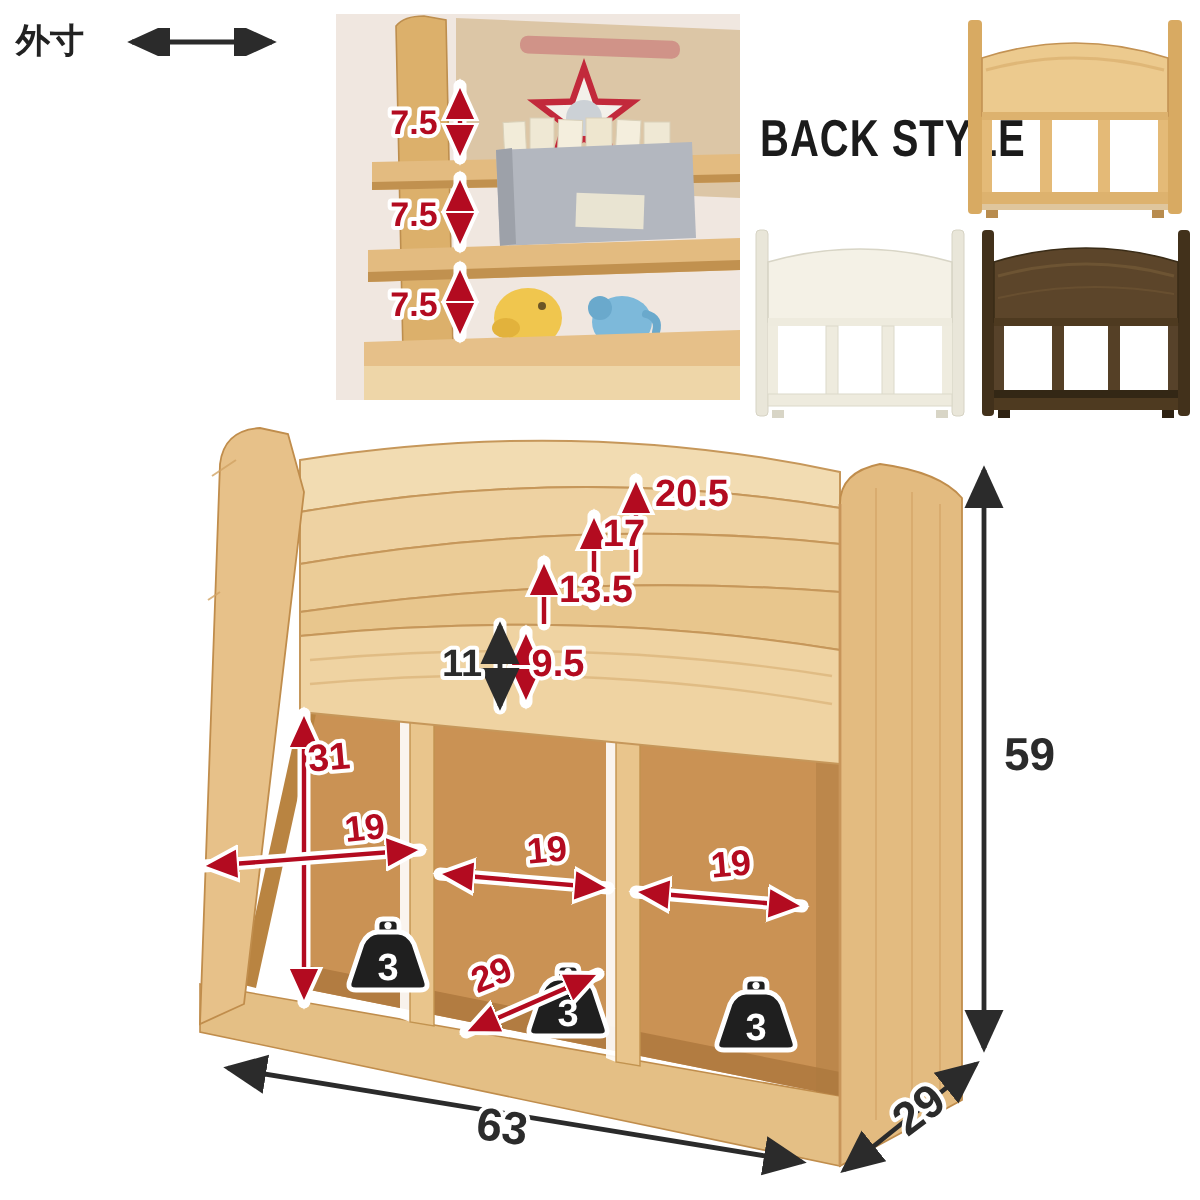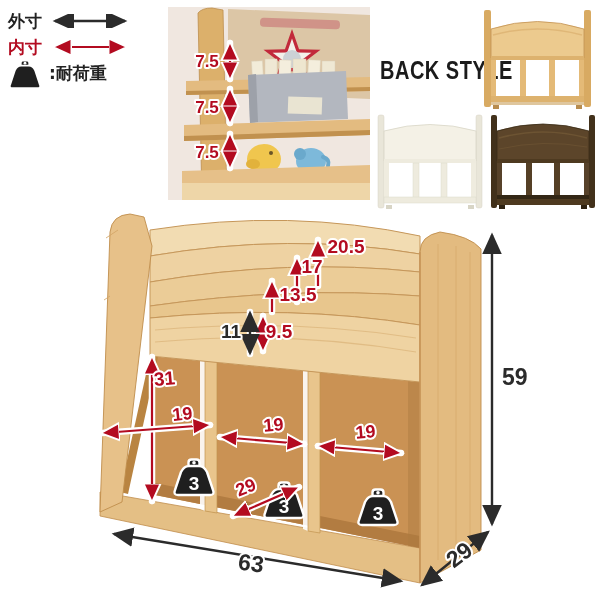--- a/index.html
+++ b/index.html
@@ -1,19 +1,19 @@
 <!DOCTYPE html>
 <html><head>
 <meta charset="utf-8">
 <style>
   html,body{margin:0;padding:0;background:#fff;}
   .page{position:relative;width:600px;height:600px;background:#fff;overflow:hidden;
         font-family:"DejaVu Sans","Liberation Sans",sans-serif;}
   .legend{position:absolute;left:8px;top:8px;}
-  .legend-row{display:flex;align-items:center;gap:7px;height:26px;}
+  .legend-row{display:flex;align-items:center;gap:18px;height:26px;}
   .legend-label{font-size:17px;font-weight:bold;color:#222;white-space:nowrap;line-height:1;}
   .legend-label.red{color:#b30b20;}
   .backstyle-title{position:absolute;left:380px;top:56px;font-size:20px;font-weight:bold;
         color:#1b1b1b;letter-spacing:0.5px;transform:scaleY(1.3);transform-origin:left top;
         font-family:"Liberation Sans","DejaVu Sans",sans-serif;white-space:nowrap;}
   .abs{position:absolute;}
   svg text{font-family:"Liberation Sans","DejaVu Sans",sans-serif;}
   .lbl{font-weight:bold;text-anchor:middle;paint-order:stroke;stroke:#fff;stroke-width:4px;stroke-linejoin:round;}
   .lblred{fill:#b30b20;}
   .lblblk{fill:#2b2b2b;}
@@ -42,32 +42,20 @@
       </g>
     </defs>
   </svg>
 
   <div class="legend">
     <div class="legend-row">
       <span class="legend-label">外寸</span>
       <svg width="82" height="14">
         <line x1="6" y1="7" x2="76" y2="7" class="dimblk" marker-start="url(#mB)" marker-end="url(#mB)"></line>
       </svg>
-    </div>
-    <div class="legend-row">
-      <span class="legend-label red">内寸</span>
-      <svg width="82" height="14">
-        <line x1="6" y1="7" x2="76" y2="7" class="dimred" marker-start="url(#mR)" marker-end="url(#mR)"></line>
-      </svg>
-    </div>
-    <div class="legend-row">
-      <svg width="34" height="30">
-        <use href="#kettleSym" transform="translate(17,17) scale(0.78)"></use>
-      </svg>
-      <span class="legend-label">:耐荷重</span>
     </div>
   </div>
 
   <svg class="abs" style="left:168px;top:7px" width="202" height="193" viewBox="0 0 202 193">
     <rect width="202" height="193" fill="#f0e7e0"></rect>
     <path d="M30,6 Q34,1 44,1 L55,3 L59,191 L34,193 Z" fill="#dcb06b" stroke="#bd8e4e" stroke-width="0.8"></path>
     <path d="M60,2 L202,8 L202,92 L60,86 Z" fill="#dcc6a6"></path>
     <rect x="92" y="12" width="80" height="9" rx="4" fill="#c4606a" opacity="0.5" transform="rotate(2 130 16)"></rect>
     <g transform="translate(124,52)">
       <polygon points="0,-30 7.05,-9.71 28.5,-9.27 11.41,3.71 17.63,24.27 0,12 -17.63,24.27 -11.41,3.71 -28.5,-9.27 -7.05,-9.71" fill="#c2293b"></polygon>

